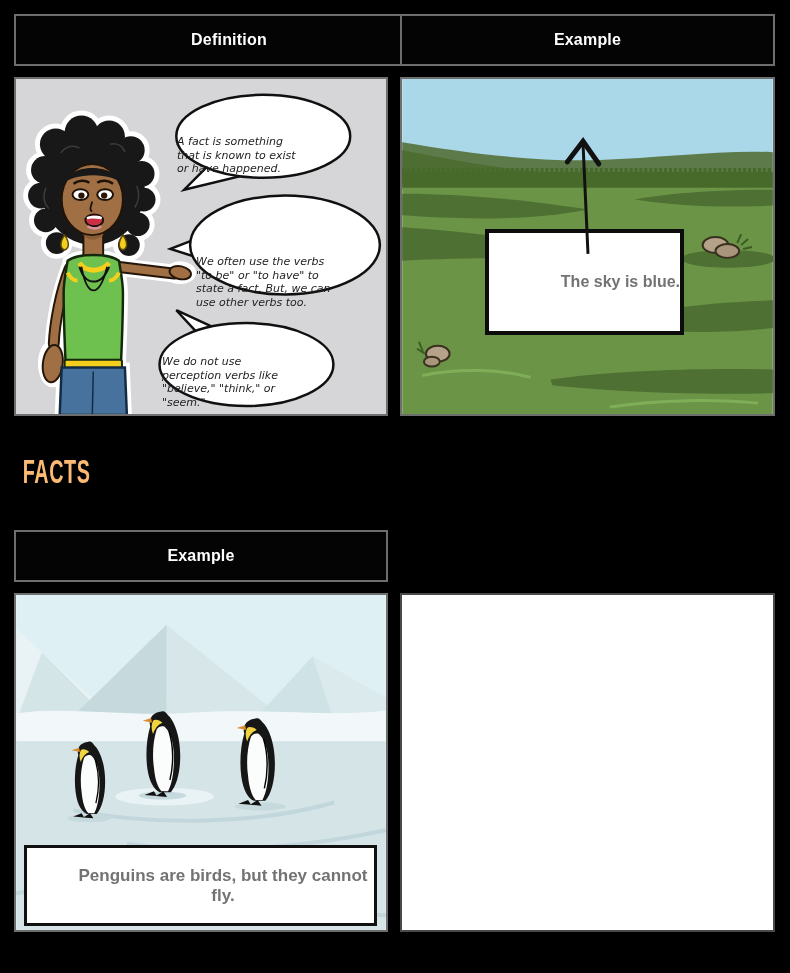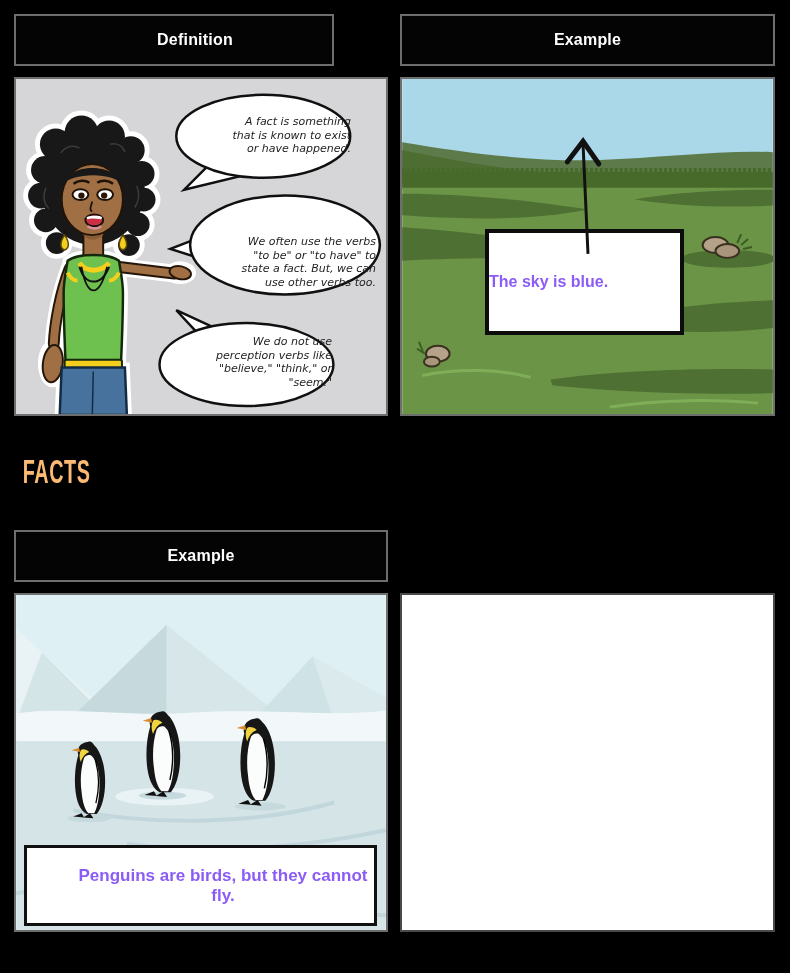--- a/index.html
+++ b/index.html
@@ -2,33 +2,33 @@
 <html><head>
 <meta charset="utf-8">
 <style>
   html,body{margin:0;padding:0;background:#000;}
   .page{position:relative;width:790px;height:973px;background:#000;font-family:"Liberation Sans",sans-serif;overflow:hidden;}
   .panel-header{position:absolute;height:52px;background:#040404;border:2px solid #6e6e6e;box-sizing:border-box;
     display:flex;align-items:center;justify-content:center;color:#fff;font-weight:bold;font-size:16px;letter-spacing:.2px;}
   .panel{position:absolute;width:374px;height:339px;border:2px solid #6e6e6e;box-sizing:border-box;overflow:hidden;background:#fff;}
   .panel > svg{position:absolute;left:0;top:0;width:100%;height:100%;display:block;}
   .bubble-text{position:absolute;font-family:"DejaVu Sans",sans-serif;font-style:italic;font-size:11px;line-height:13.5px;
-    text-align:right;color:#1d1d1d;white-space:pre-line;z-index:3;}
-  .caption-box{position:absolute;background:#fff;display:flex;align-items:center;justify-content:flex-start;
-    font-weight:bold;color:#8b5cf6;box-sizing:border-box;text-align:center;z-index:2;}
+    text-align:left;color:#1d1d1d;white-space:pre-line;z-index:3;margin-top:20px;}
+  .caption-box{position:absolute;background:#fff;display:flex;align-items:center;justify-content:flex-end;
+    font-weight:bold;color:#737373;box-sizing:border-box;text-align:center;z-index:2;}
   .overlay{position:absolute;left:0;top:0;width:100%;height:100%;z-index:4;pointer-events:none;}
   .facts-title{position:absolute;top:452px;left:0;width:100%;color:#fdba74;line-height:40px;height:40px;}
   .facts-title span{display:inline-block;font-size:33px;font-weight:bold;letter-spacing:1px;transform:scaleX(0.6);transform-origin:center;}
 </style>
 </head>
 <body>
 
 <div class="page">
 
-  <div class="panel-header" style="left:14px;top:14px;width:320px;padding-left:42px;">
+  <div class="panel-header" style="left:14px;top:14px;width:388px;padding-left:42px;">
     <span>Definition</span>
   </div>
   <div class="panel-header" style="left:400px;top:14px;width:375px;">
     <span>Example</span>
   </div>
 
   <div class="panel" style="left:14px;top:77px;background:#d6d6d8;">
     <svg viewBox="0 0 374 339" xmlns="http://www.w3.org/2000/svg">
       <rect width="374" height="339" fill="#d6d6d8"></rect>
       <defs>

